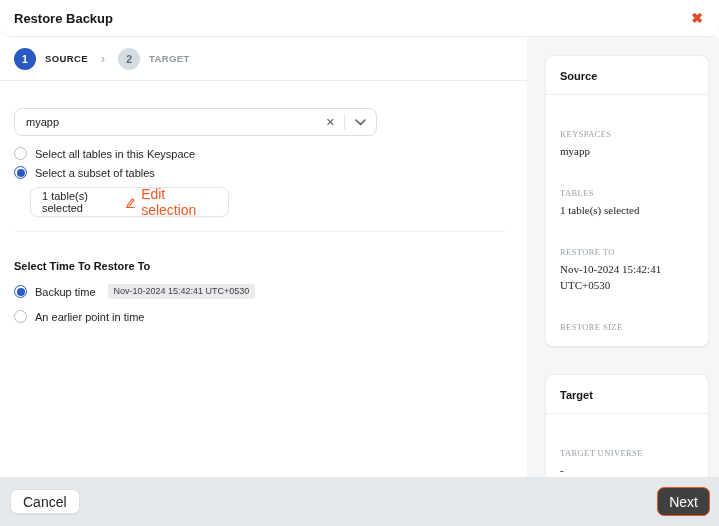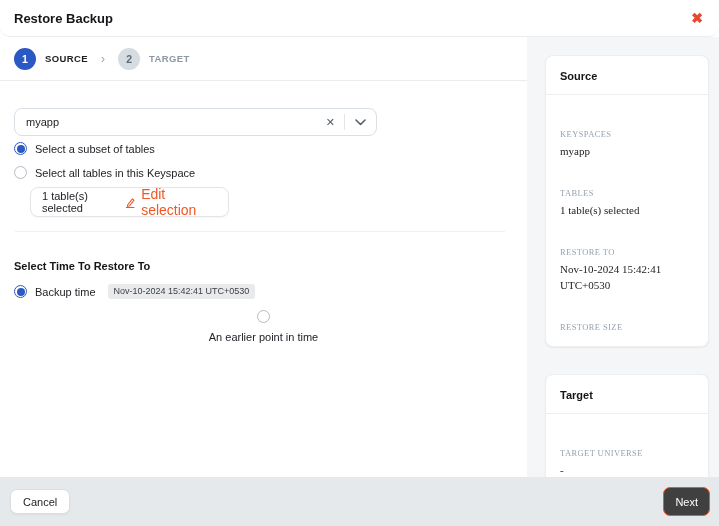--- a/index.html
+++ b/index.html
@@ -93,21 +93,21 @@
   .card-fields { padding:6px 14px 14px 14px; }
   .side-field { margin-top:28px;font-family:Liberation Serif, serif; }
   .side-field-label { font-size:8.5px; letter-spacing:0.4px; color:#98a3ad; }
   .side-field-value { margin-top:5px; font-size:11px; color:#232329; line-height:1.45; width:130px; }
 
   
   .modal-footer {
     height:49px; flex:0 0 49px; background:#e5e9ec; display:flex;
     align-items:center; justify-content:space-between; padding:0 9px 0 10px;
   }
-  .btn { border-radius:7px; font-size:11px; cursor:pointer; display:inline-flex; align-items:center; justify-content:center; }
+  .btn { border-radius:7px; font-size:14px; cursor:pointer; display:inline-flex; align-items:center; justify-content:center; }
   .btn-cancel {
     background:#fff; border:1px solid #dcdfe2; color:#232329;
     height:25px; padding:0 12px; box-shadow:0 1px 2px rgba(0,0,0,0.05);
   }
   .btn-next {
     background:#404040; border:1px solid #ef5824; color:#fff;
     height:29px; padding:0 11px;
   }
   .icon-svg { display:block; }
 </style>
@@ -140,28 +140,28 @@
           <div class="select-value">myapp</div>
           <div class="select-clear">✕</div>
           <div class="select-divider"></div>
           <div class="select-caret">
             <svg class="icon-svg" width="11" height="7" viewBox="0 0 11 7">
                 <path d="M1 1l4.5 4.5L10 1" fill="none" stroke="#55606a" stroke-width="1.6" stroke-linecap="round" stroke-linejoin="round"></path>
               </svg>
           </div>
         </div>
 
+        <div class="radio-row">
+          <span class="radio"></span>
+          <span class="radio-label">Select all tables in this Keyspace</span>
+        </div>
+
         <div class="radio-row" style="margin-top:6px;">
           <span class="radio checked"></span>
           <span class="radio-label">Select a subset of tables</span>
-        </div>
-
-        <div class="radio-row">
-          <span class="radio"></span>
-          <span class="radio-label">Select all tables in this Keyspace</span>
         </div>
 
         <div class="selection-box">
           <span class="selection-count">1 table(s) selected</span>
           <span class="edit-link">
             <svg class="icon-svg" width="13" height="13" viewBox="0 0 13 13">
                 <path d="M4.2 8.8l5-6.3 1.8 1.4-5 6.3-2.3.6z" fill="none" stroke="#ef5824" stroke-width="1.1" stroke-linejoin="round"></path>
                 <path d="M2.5 12h8.5" stroke="#ef5824" stroke-width="1.1" stroke-linecap="round"></path>
               </svg>
             <span>Edit selection</span>
@@ -172,21 +172,21 @@
 
         <div class="time-section">
           <div class="field-label">Select Time To Restore To</div>
 
           <div class="radio-row" style="margin-top:12px;">
             <span class="radio checked"></span>
             <span class="radio-label">Backup time</span>
             <span class="badge">Nov-10-2024 15:42:41 UTC+0530</span>
           </div>
 
-          <div class="radio-row" style="flex-direction:column;">
+          <div class="radio-row" style="">
             <span class="radio"></span>
             <span class="radio-label">An earlier point in time</span>
           </div>
         </div>
 
       </div>
     </div>
 
     <div class="side-col">
 

